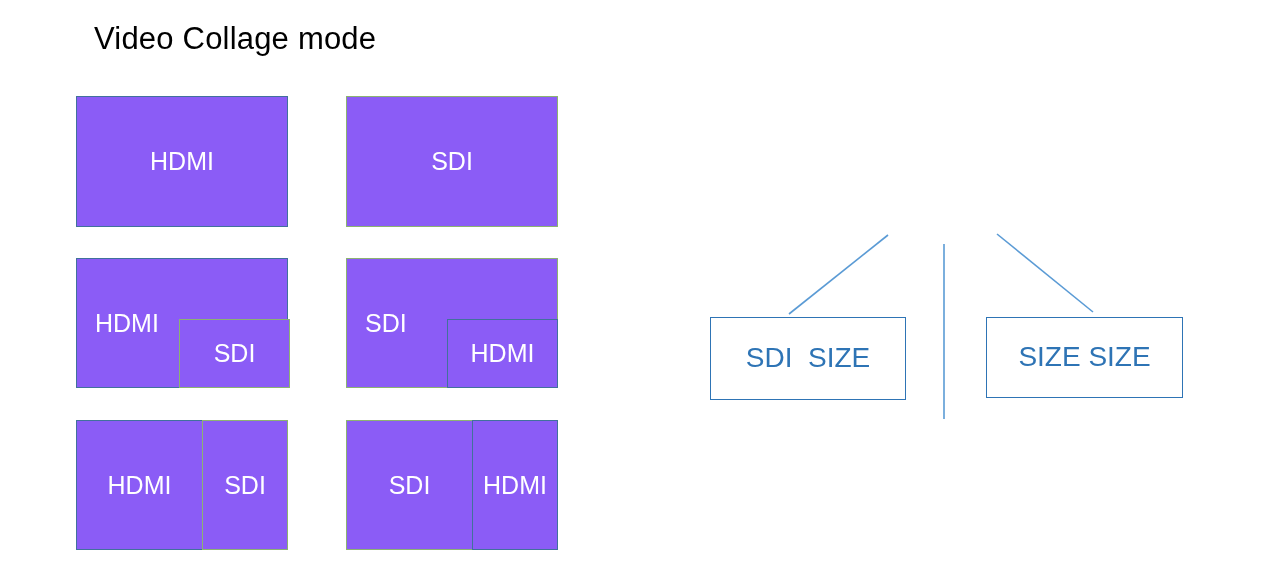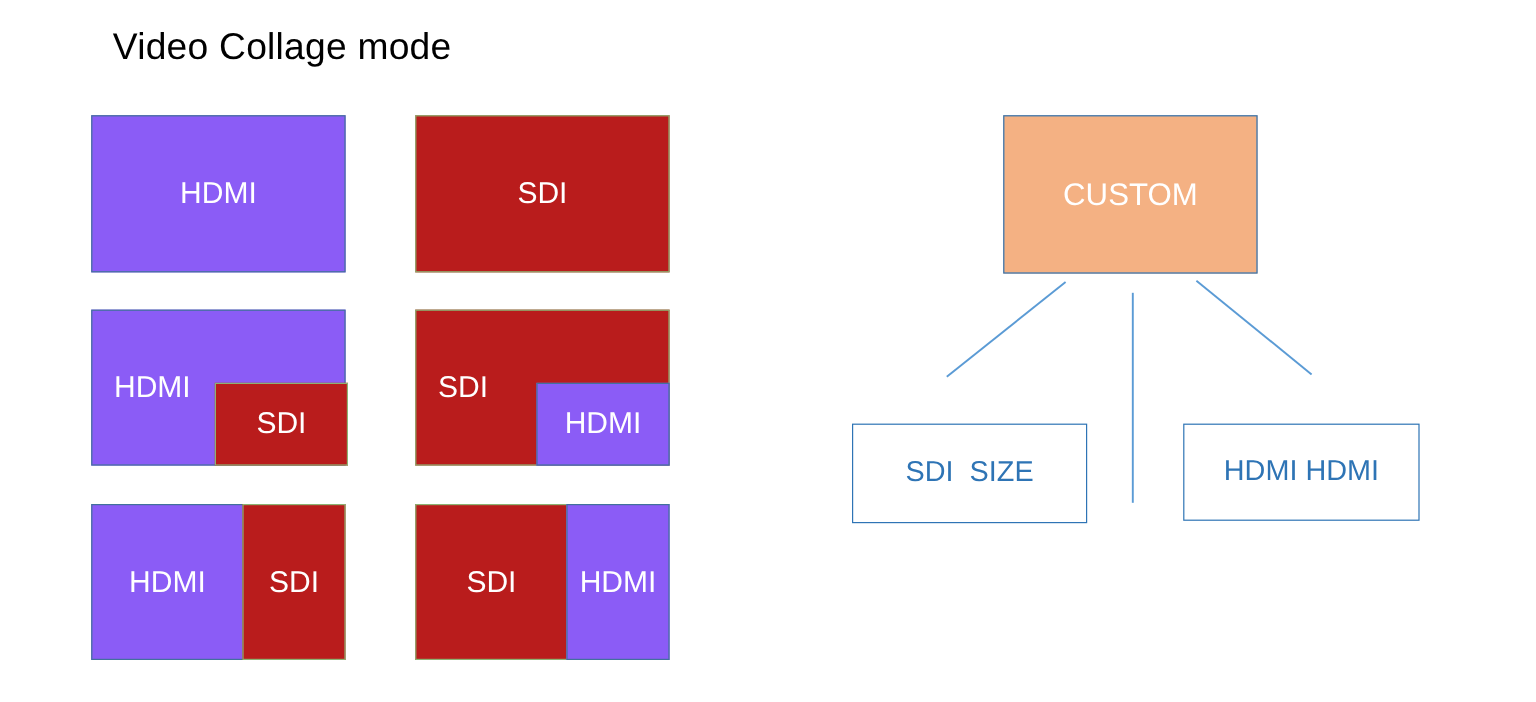--- a/index.html
+++ b/index.html
@@ -45,21 +45,21 @@
     color: #ffffff;
     font-size: 25px;
     line-height: 1;
     white-space: pre;
   }
   .pane-blue {
     background: #8b5cf6;
     border: 1px solid #41719c;
   }
   .pane-green {
-    background: #b91c1c;
+    background: #8b5cf6;
     border: 1px solid #8cb272;
   }
   .label-center   { align-items: center; justify-content: center; }
   .label-left-low { align-items: center; justify-content: flex-start; padding-left: 18px; }
 
   
   .r1 { top: 96px; height: 131px; }
   .c1 { left: 76px;  width: 212px; }
   .c2 { left: 346px; width: 212px; }
 
@@ -99,22 +99,21 @@
     height: 132px;
     background: #f4b183;
     border: 1px solid #2e74b5;
     color: #ffffff;
     font-size: 26px;
   }
   .leaf-box {
     background: #ffffff;
     border: 1px solid #2e74b5;
     color: #2e74b5;
-    font-size: 24px;
-    margin-top: 36px;
+    font-size: 28px;
   }
   #sdi-size-box        { left: 710px; top: 317px; width: 196px; height: 83px; }
   #hdmi-size-box       { left: 986px; top: 317px; width: 197px; height: 81px; }
   #background-upload-box { left: 808px; top: 427px; width: 277px; height: 83px; }
 
   #connectors {
     position: absolute;
     left: 0;
     top: 0;
     width: 1280px;
@@ -176,26 +175,23 @@
       <span>HDMI</span>
     </div>
   </div>
 
   <svg id="connectors" viewBox="0 0 1280 585">
     <line x1="888" y1="235" x2="789" y2="314" stroke="#5b9bd5" stroke-width="1.6"></line>
     <line x1="944" y1="244" x2="944" y2="419" stroke="#5b9bd5" stroke-width="1.6"></line>
     <line x1="997" y1="234" x2="1093" y2="312" stroke="#5b9bd5" stroke-width="1.6"></line>
   </svg>
 
-  <div class="flow-box" id="custom-box">
-    <span>CUSTOM</span>
-  </div>
 
   <div class="flow-box leaf-box" id="sdi-size-box">
     <span>SDI  SIZE</span>
   </div>
 
   <div class="flow-box leaf-box" id="hdmi-size-box">
-    <span>HDMI HDMI</span>
+    <span>SIZE SIZE</span>
   </div>
 
 
 </div>
 
 </body></html>

